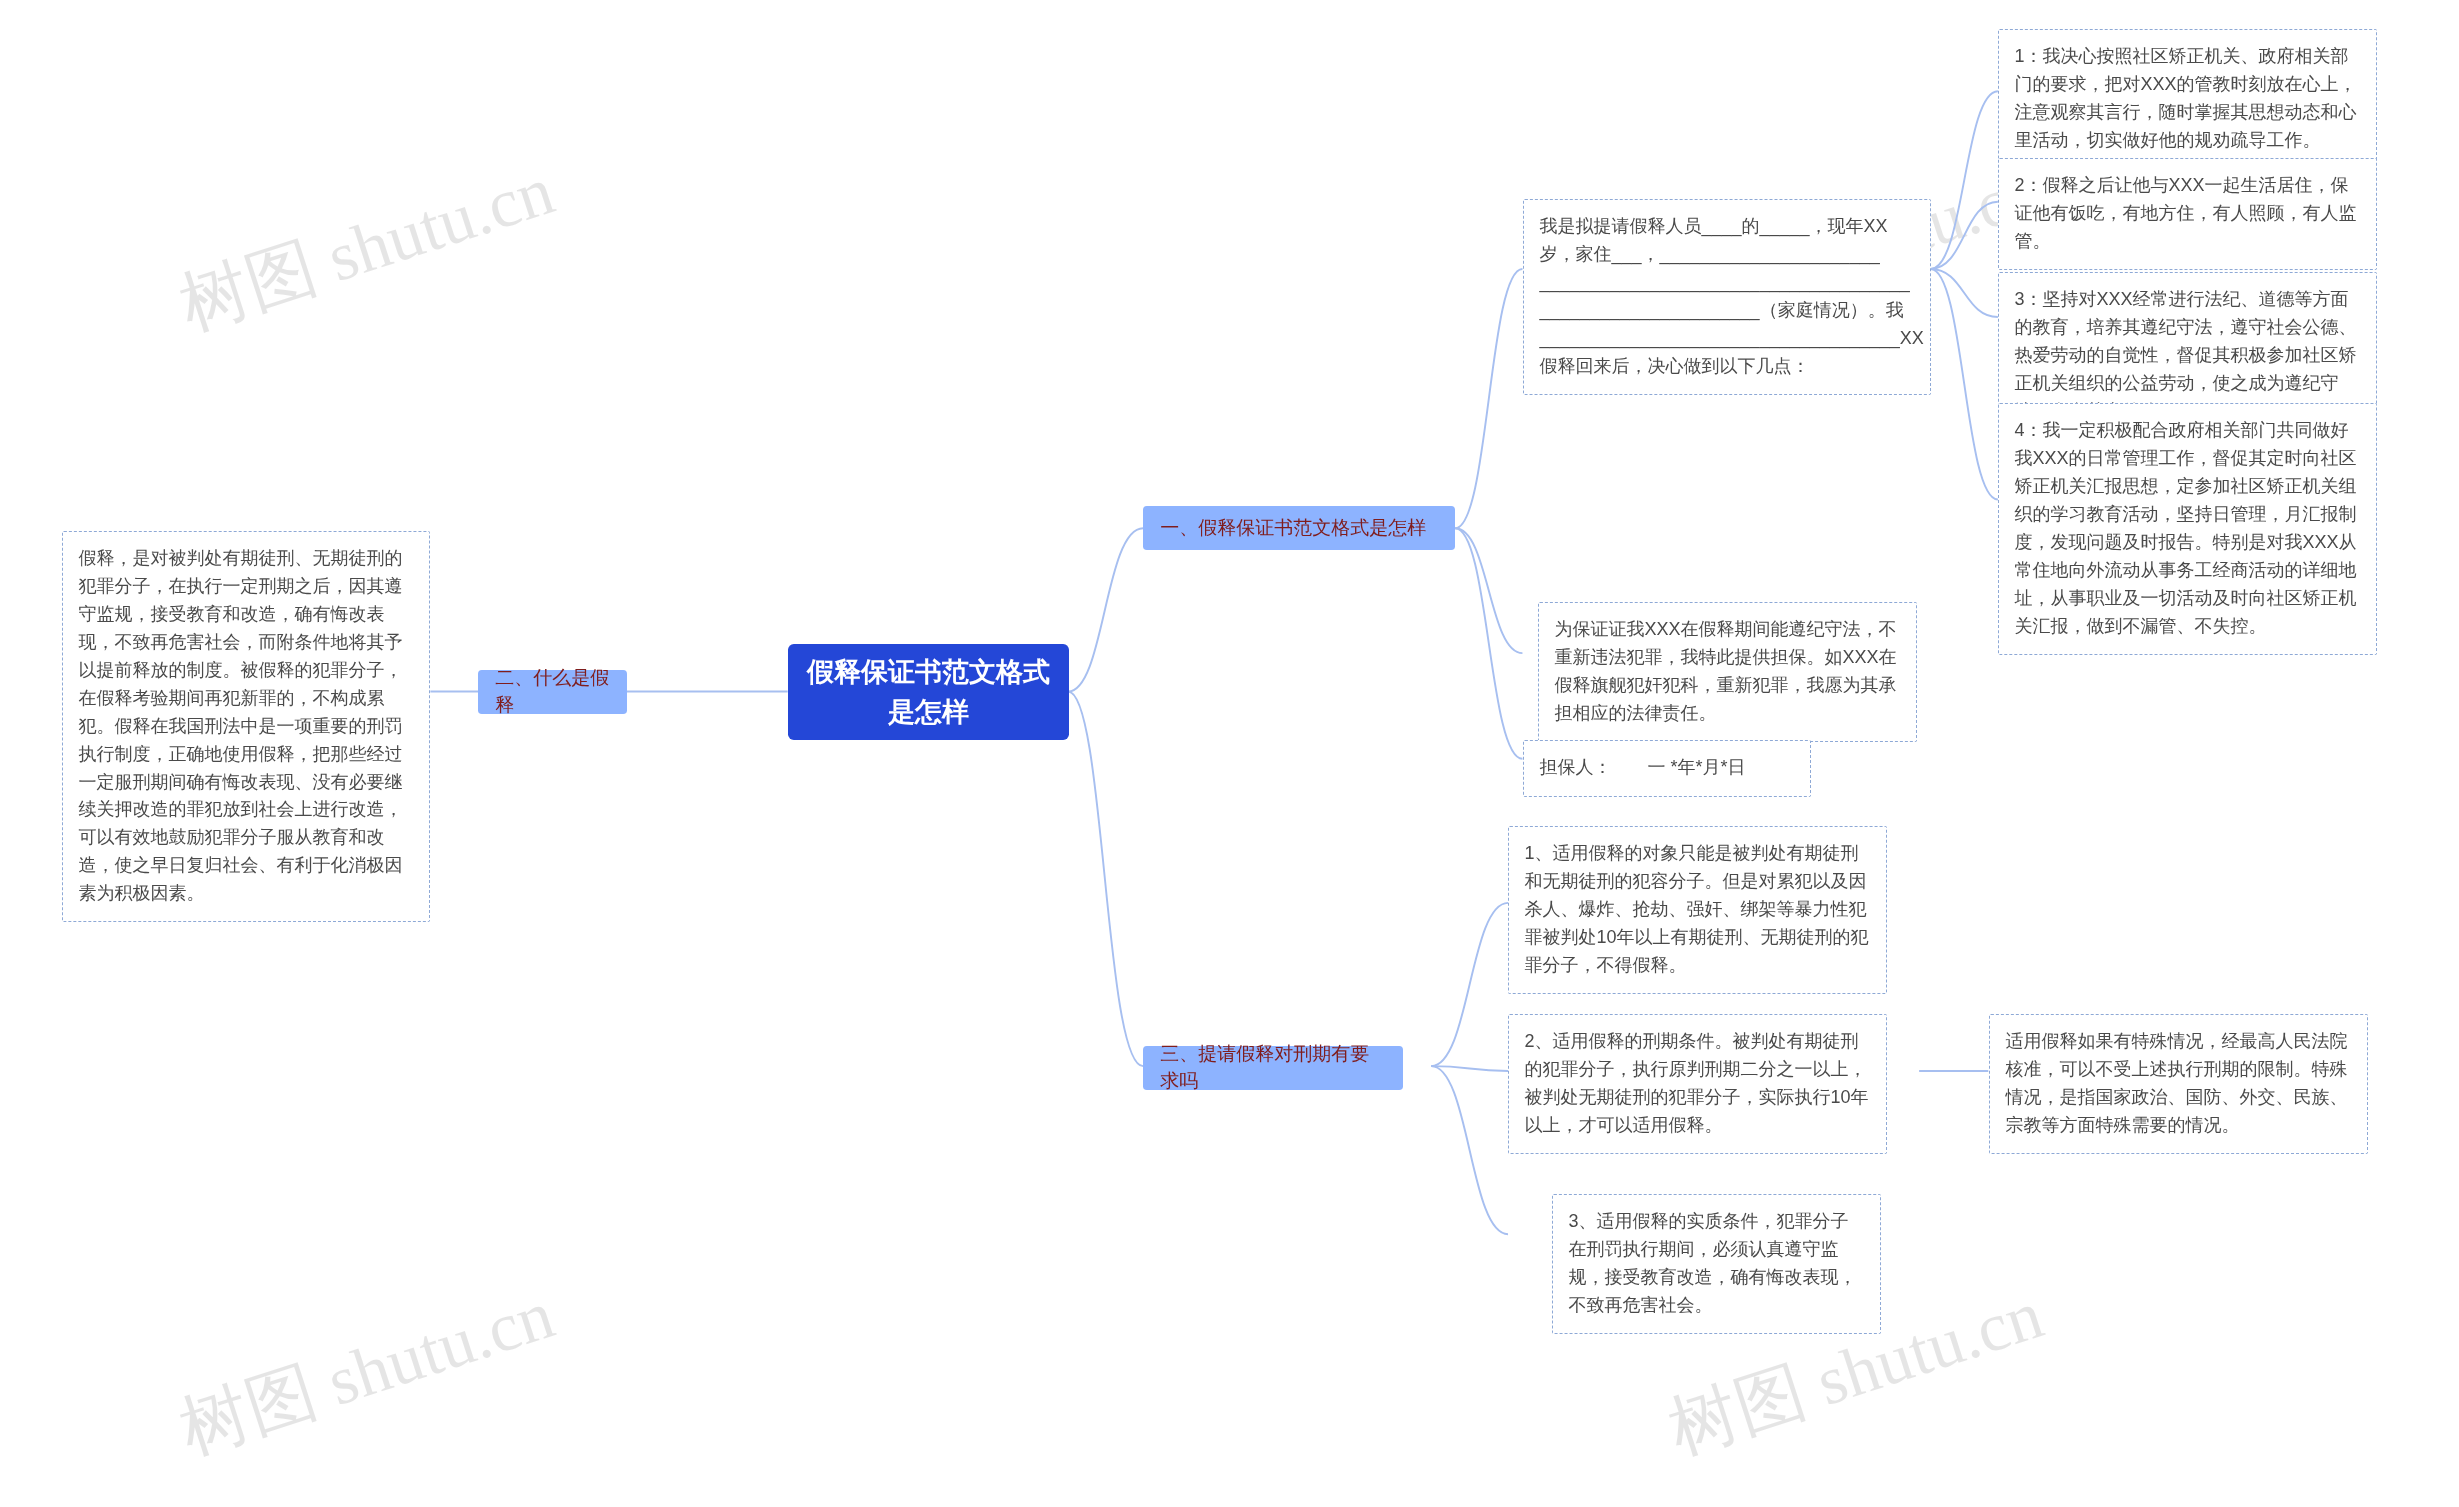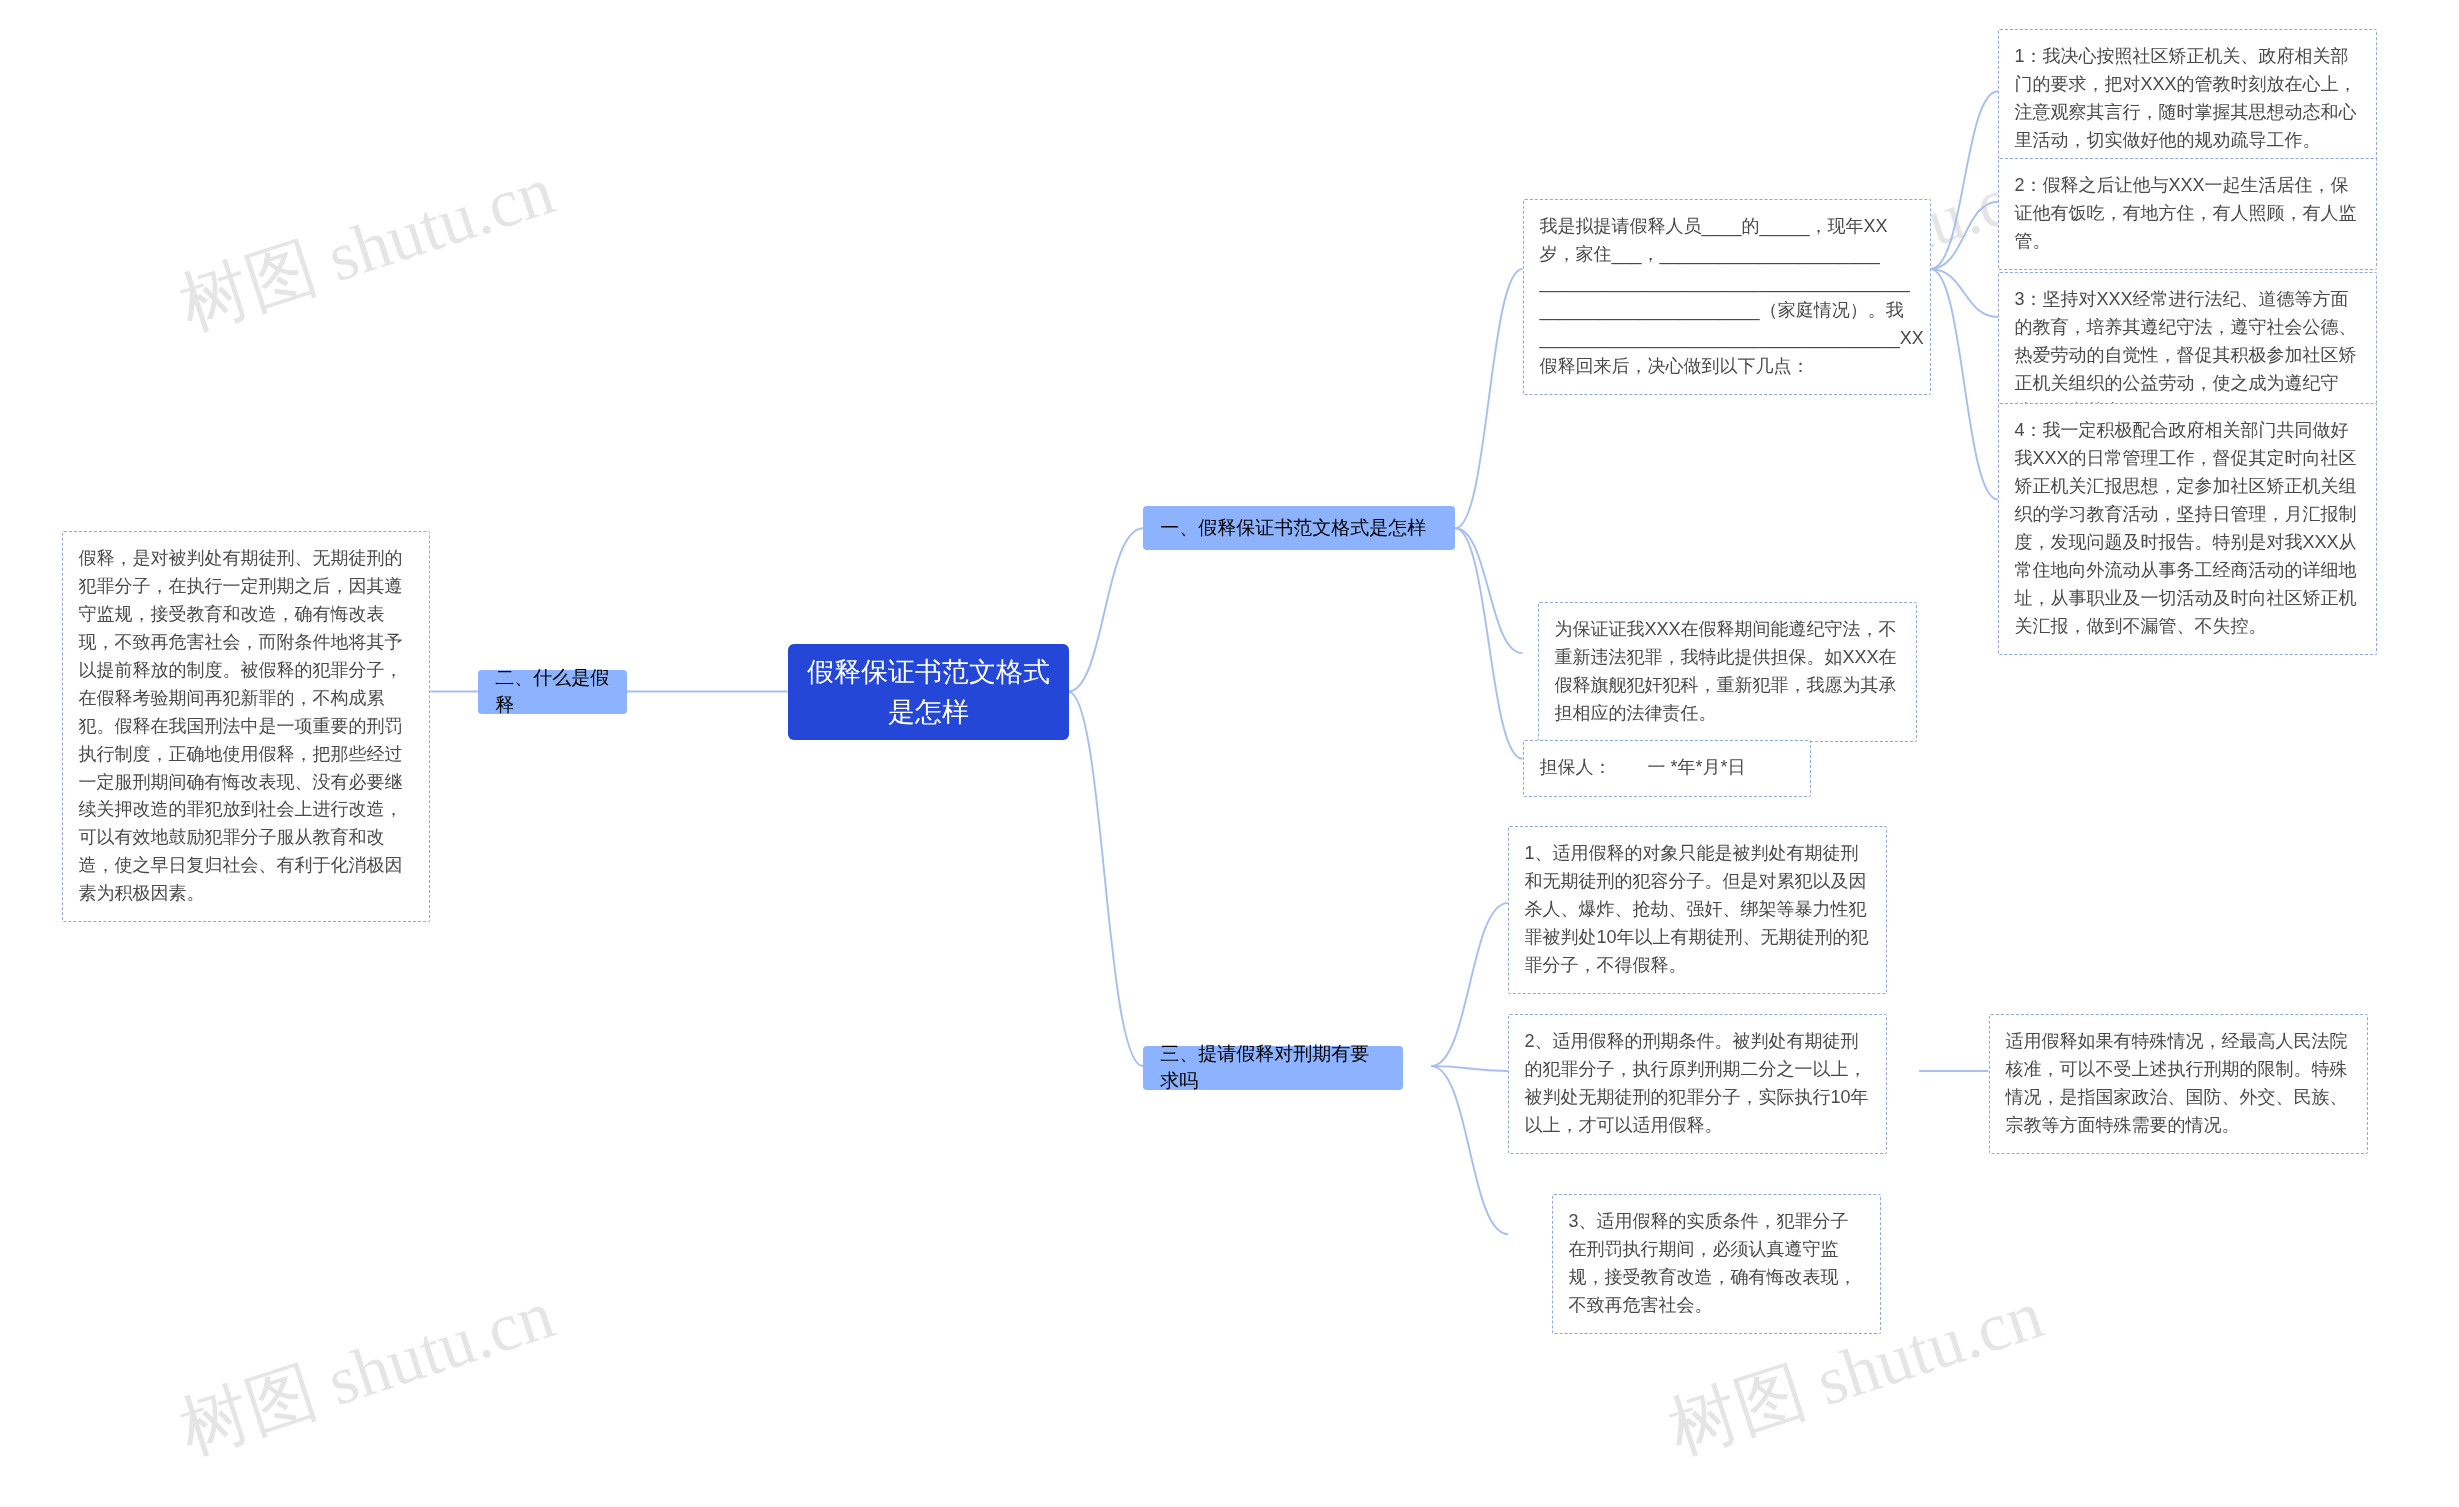--- a/index.html
+++ b/index.html
@@ -30,24 +30,25 @@
     background: #2447d7;
     color: #ffffff;
     font-size: 27px;
     display: flex;
     align-items: center;
     justify-content: center;
     text-align: center;
     border-radius: 5.8px;
     padding: 9.6px 19px;
     line-height: 1.5;
+    font-weight: bold;
   }
   .branch-node {
     background: #8db3ff;
-    color: #000000;
+    color: #7f1d1d;
     font-size: 19px;
     display: flex;
     align-items: center;
     border-radius: 3.8px;
     padding: 9.6px 17.3px;
     line-height: 1.4;
   }
   .leaf-node {
     border: 1.9px dashed #8ea9d6;
     background: #ffffff;

